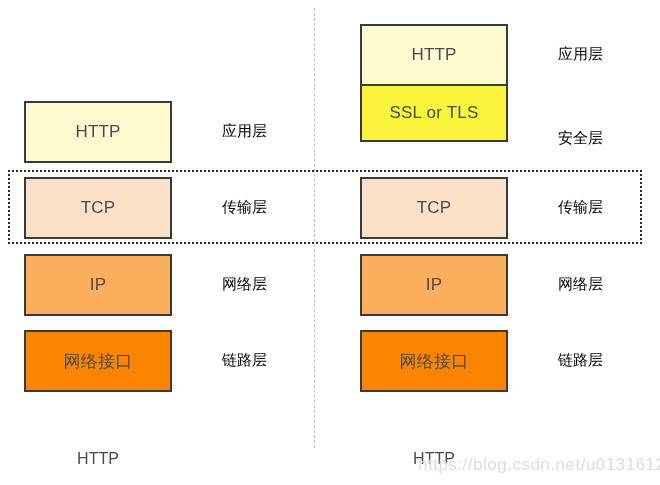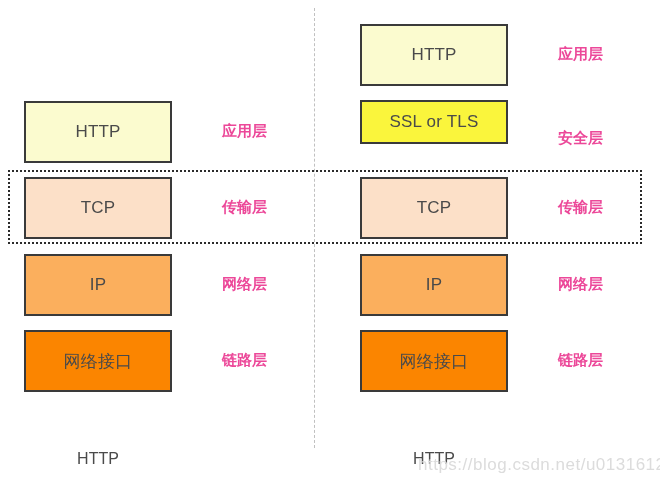--- a/index.html
+++ b/index.html
@@ -37,23 +37,22 @@
     display: flex;
     align-items: center;
     justify-content: center;
     font-size: 17px;
     color: #4a4a4a;
     letter-spacing: 0.2px;
   }
   .layer-label {
     position: absolute;
     font-size: 15px;
-    color: #ec4899;
+    color: #000000;
     white-space: nowrap;
-    font-weight: bold;
   }
   .col-caption {
     position: absolute;
     font-size: 16px;
     color: #4a4a4a;
     white-space: nowrap;
     text-align: center;
   }
   .watermark {
     position: absolute;
@@ -94,21 +93,21 @@
 
     <div class="col-caption" style="left:24px; top:450px; width:148px;">HTTP</div>
   </div>
 
   <div>
     <div class="layer-box" style="left:360px; top:24px; width:148px; height:62px; background:#FBFBCF;">
       <span>HTTP</span>
     </div>
     <div class="layer-label" style="left:558px; top:45px;">应用层</div>
 
-    <div class="layer-box" style="left:360px; top:100px; width:148px; height:44px; background:#FAF53C;">
+    <div class="layer-box" style="left:360px; top:84px; width:148px; height:58px; background:#FAF53C;">
       <span>SSL or TLS</span>
     </div>
     <div class="layer-label" style="left:558px; top:129px;">安全层</div>
 
     <div class="layer-box" style="left:360px; top:177px; width:148px; height:62px; background:#FCE0C8;">
       <span>TCP</span>
     </div>
     <div class="layer-label" style="left:558px; top:198px;">传输层</div>
 
     <div class="layer-box" style="left:360px; top:254px; width:148px; height:62px; background:#FBAF5D;">

